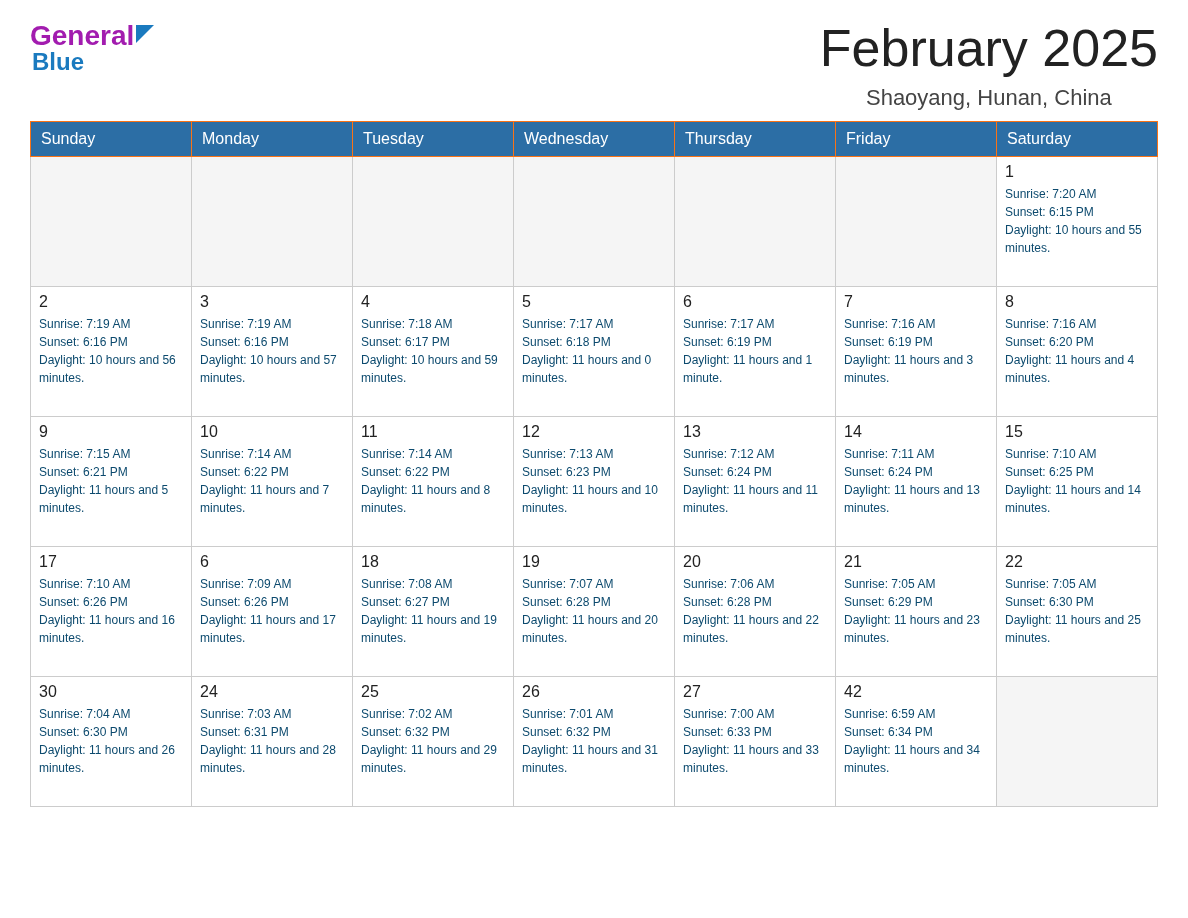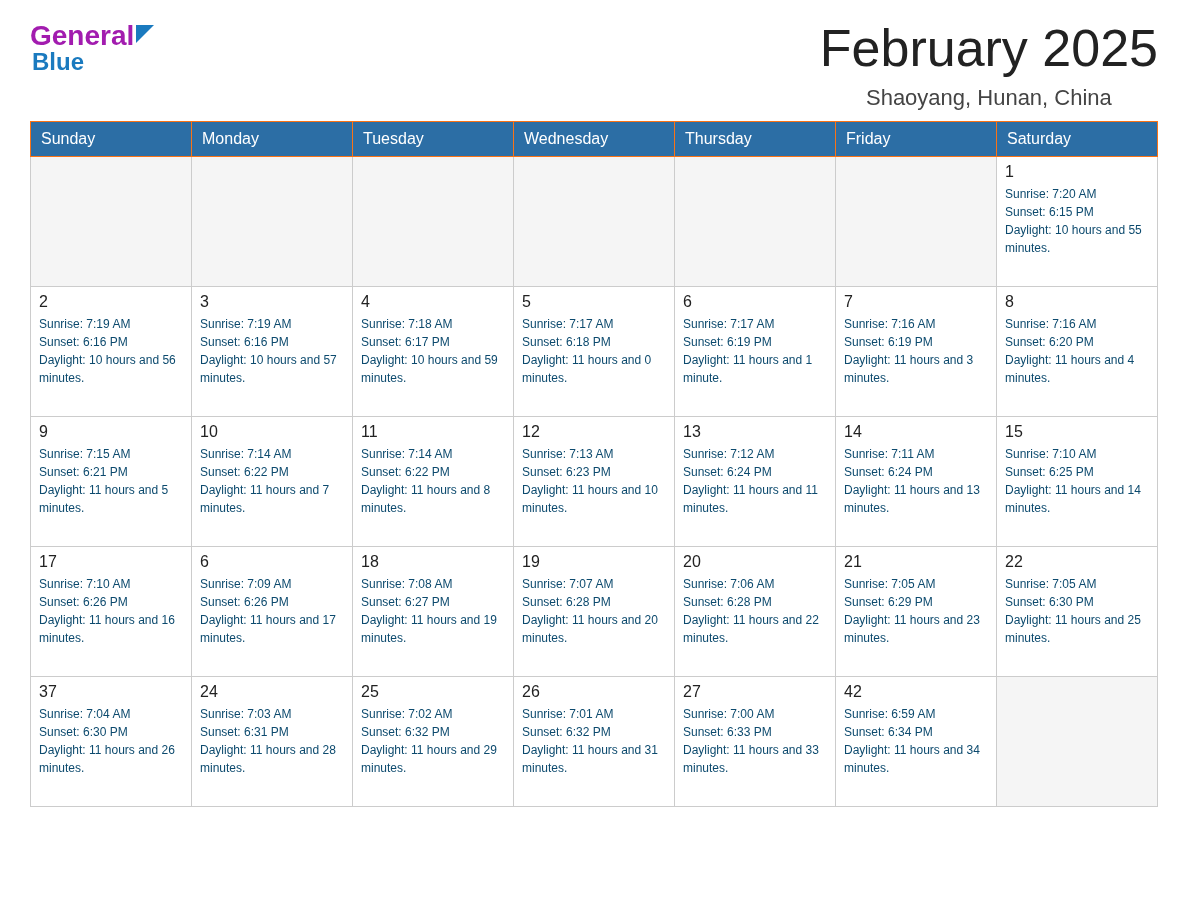--- a/index.html
+++ b/index.html
@@ -224,21 +224,21 @@
           <span class="day-num">21</span>
           <div class="day-info">Sunrise: 7:05 AM<br>Sunset: 6:29 PM<br>Daylight: 11 hours and 23 minutes.</div>
         </td>
         <td>
           <span class="day-num">22</span>
           <div class="day-info">Sunrise: 7:05 AM<br>Sunset: 6:30 PM<br>Daylight: 11 hours and 25 minutes.</div>
         </td>
       </tr>
       <tr>
         <td>
-          <span class="day-num">37</span>
+          <span class="day-num">30</span>
           <div class="day-info">Sunrise: 7:04 AM<br>Sunset: 6:30 PM<br>Daylight: 11 hours and 26 minutes.</div>
         </td>
         <td>
           <span class="day-num">24</span>
           <div class="day-info">Sunrise: 7:03 AM<br>Sunset: 6:31 PM<br>Daylight: 11 hours and 28 minutes.</div>
         </td>
         <td>
           <span class="day-num">25</span>
           <div class="day-info">Sunrise: 7:02 AM<br>Sunset: 6:32 PM<br>Daylight: 11 hours and 29 minutes.</div>
         </td>

